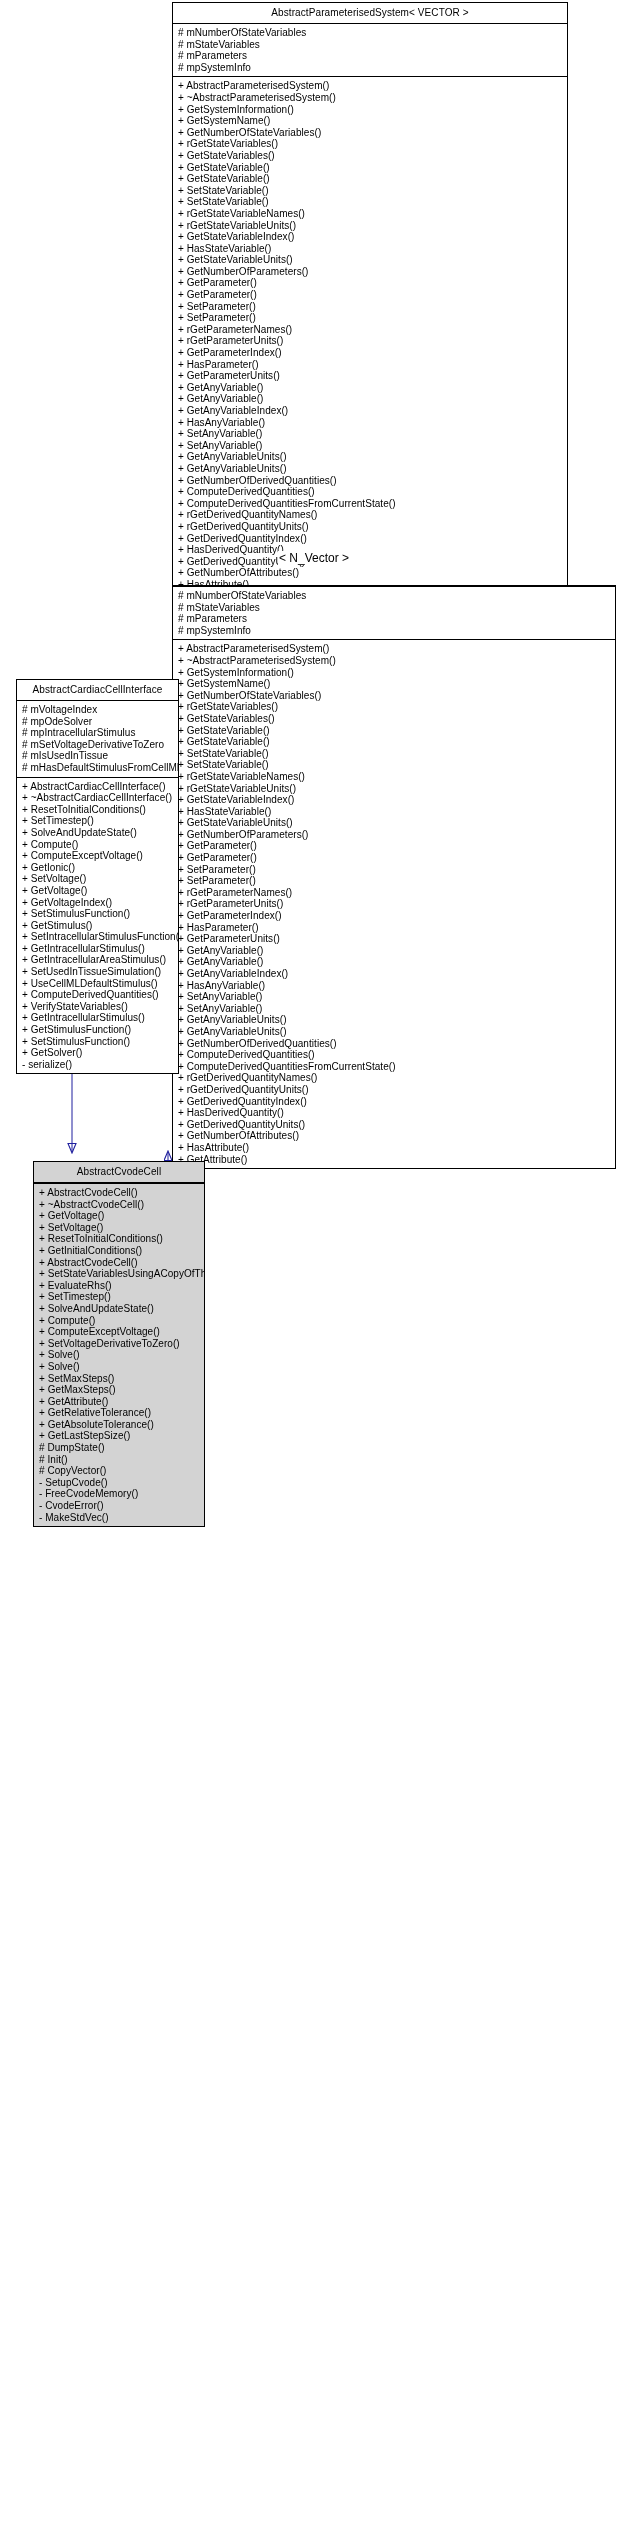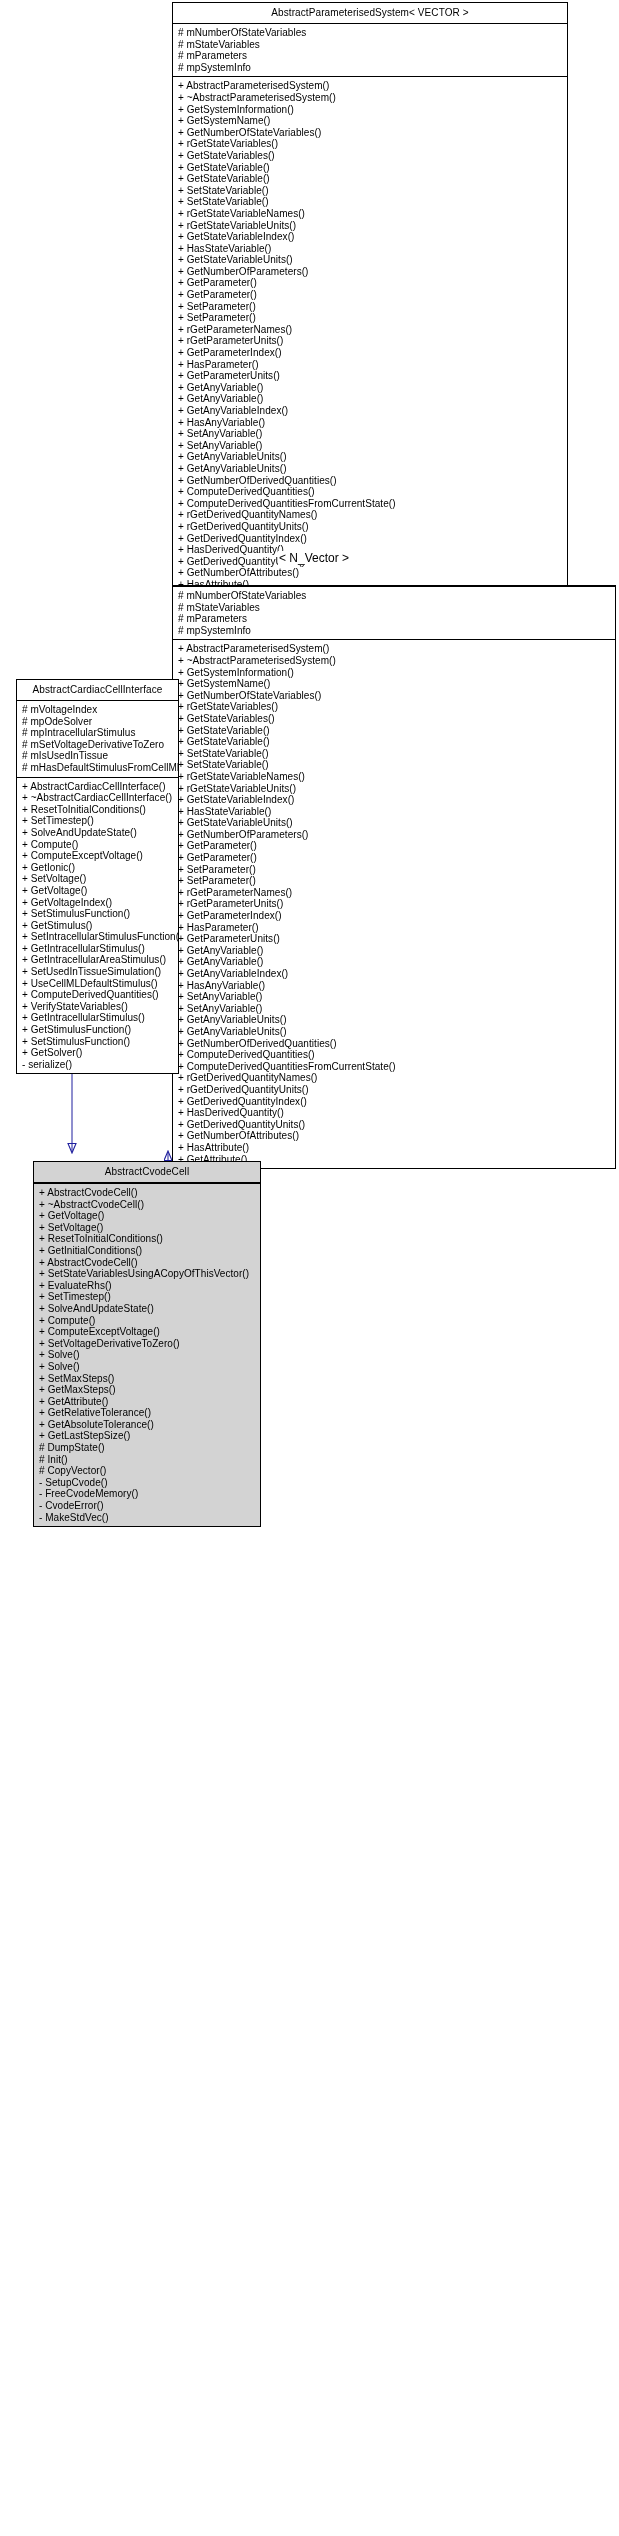--- a/index.html
+++ b/index.html
@@ -245,21 +245,21 @@
         <div class="mem">+ ComputeDerivedQuantities()</div>
         <div class="mem">+ VerifyStateVariables()</div>
         <div class="mem">+ GetIntracellularStimulus()</div>
         <div class="mem">+ GetStimulusFunction()</div>
         <div class="mem">+ SetStimulusFunction()</div>
         <div class="mem">+ GetSolver()</div>
         <div class="mem">- serialize()</div>
       </div>
   </div>
 
-  <div class="uml-box highlight" id="box-cvode-cell" style="left:33px; top:1161px; width:228px;">
+  <div class="uml-box highlight" id="box-cvode-cell" style="left:33px; top:1161px; width:172px;">
     <div class="box-title">AbstractCvodeCell</div>
     <div class="sep"></div>
     <div class="sep"></div>
     <div class="sect">
         <div class="mem">+ AbstractCvodeCell()</div>
         <div class="mem">+ ~AbstractCvodeCell()</div>
         <div class="mem">+ GetVoltage()</div>
         <div class="mem">+ SetVoltage()</div>
         <div class="mem">+ ResetToInitialConditions()</div>
         <div class="mem">+ GetInitialConditions()</div>

